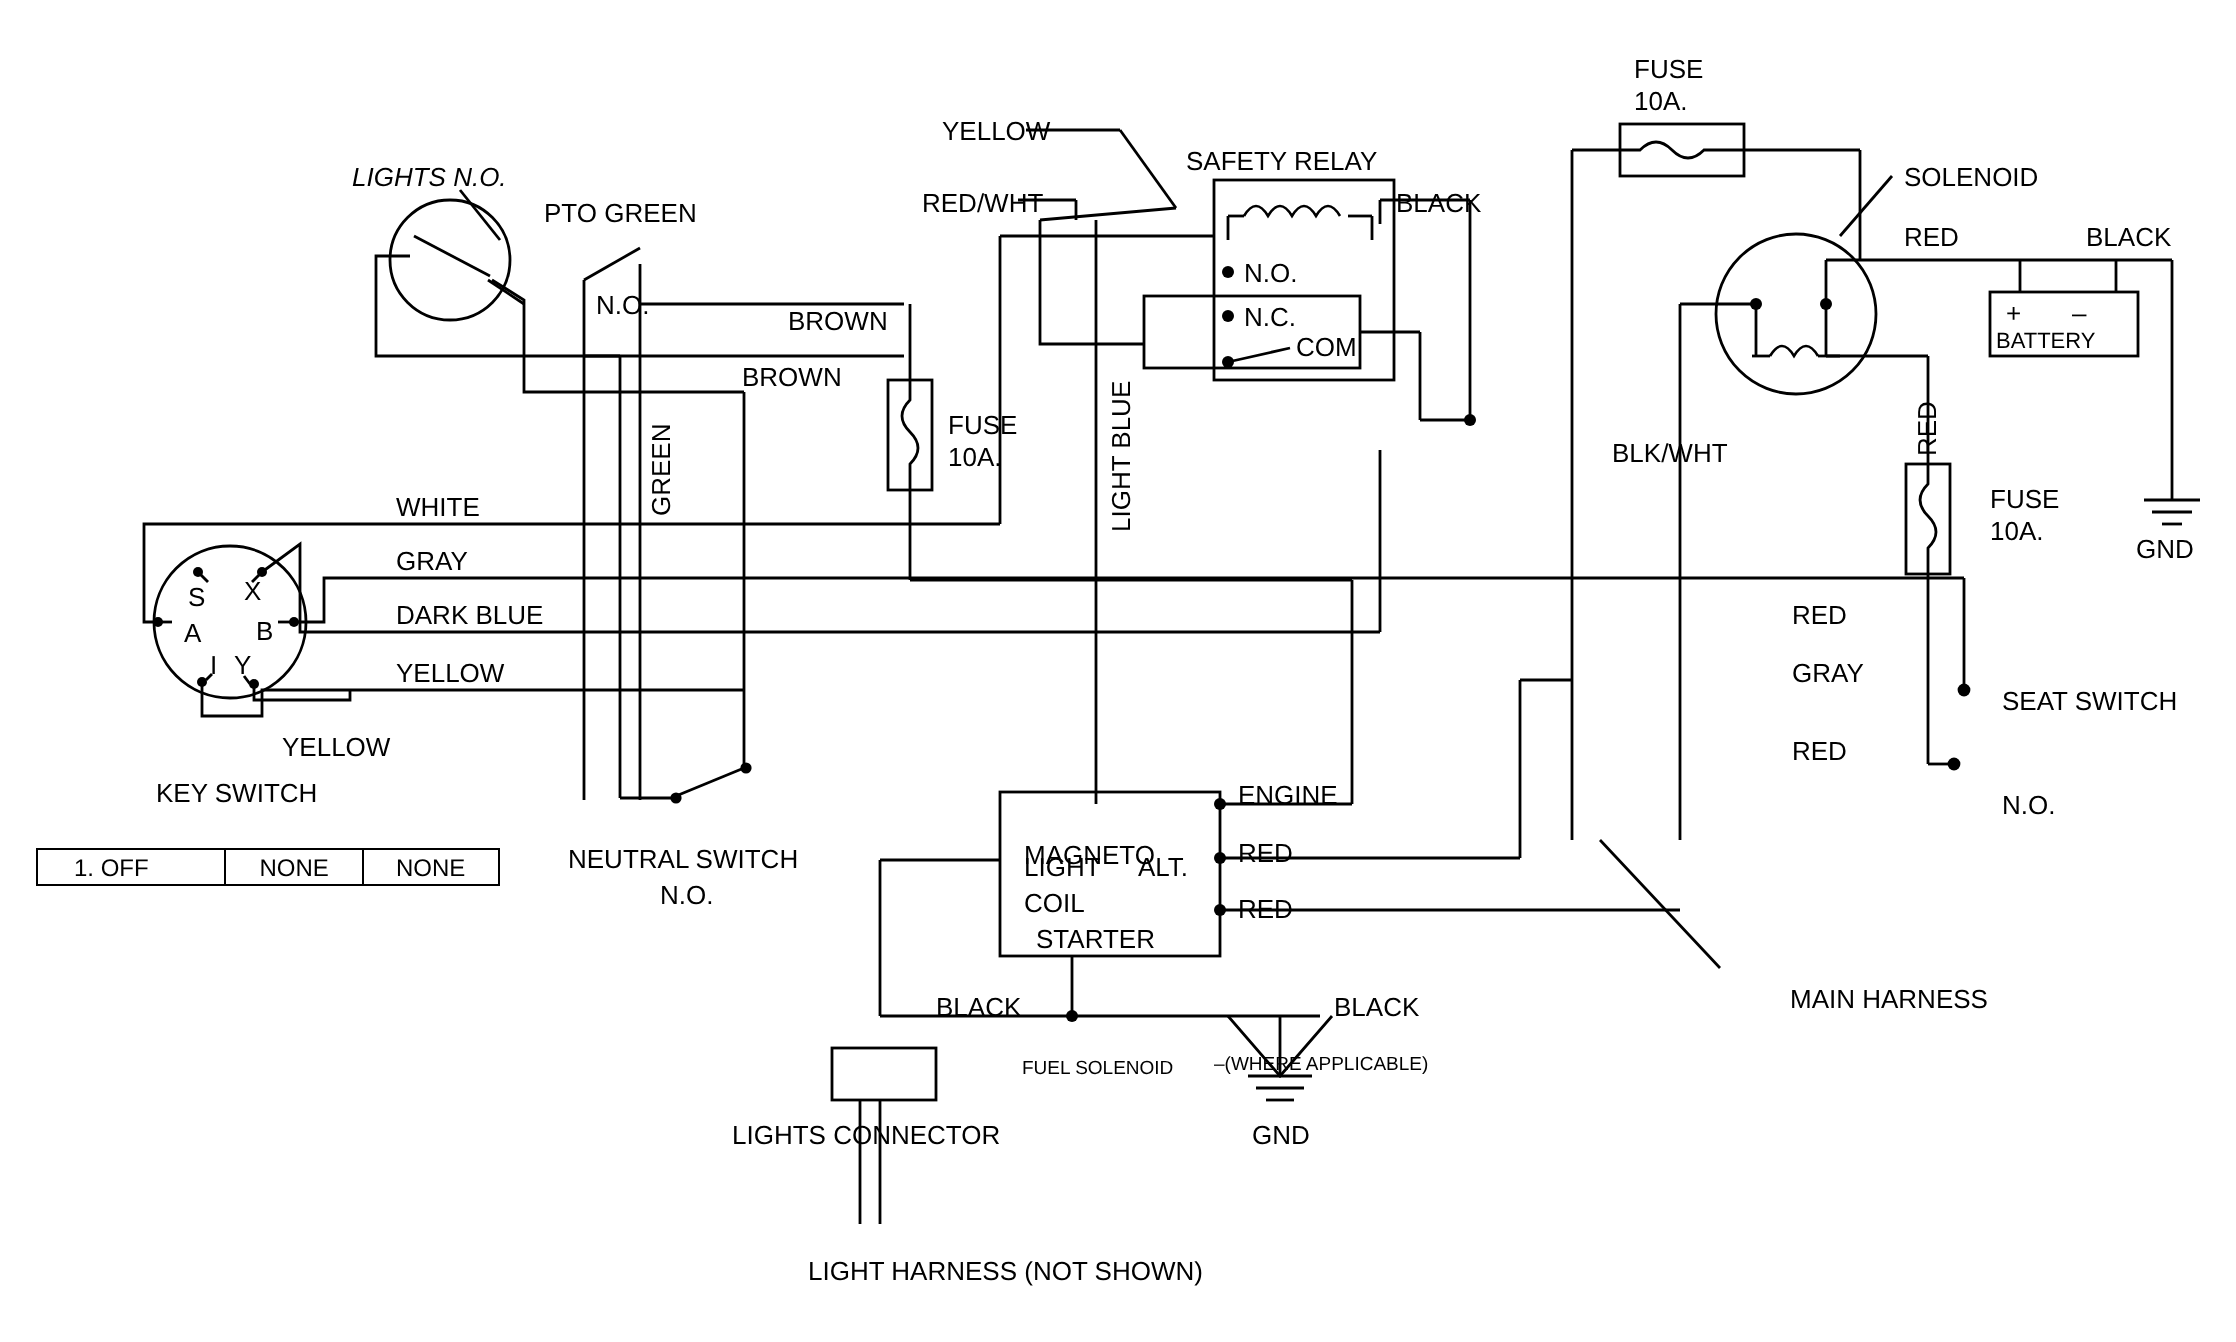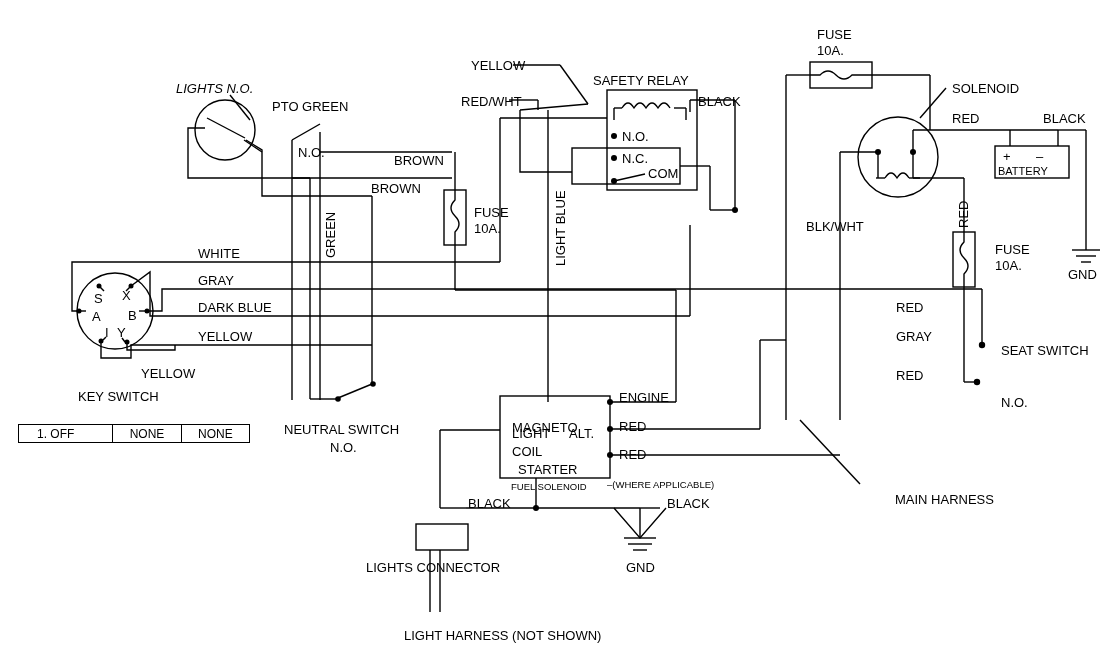--- a/index.html
+++ b/index.html
@@ -30,20 +30,21 @@
     font-size: 13px;
     color: #000000;
     white-space: nowrap;
     line-height: 14px;
   }
   .lbl.sm {
     font-size: 11px;
   }
   .lbl.xs {
     font-size: 9.5px;
+    margin-top: 48px;
   }
   .lbl.vert {
     transform-origin: 0 0;
     transform: rotate(-90deg);
   }
   
   #logic-table {
     position: absolute;
     left: 18px;
     top: 424px;

